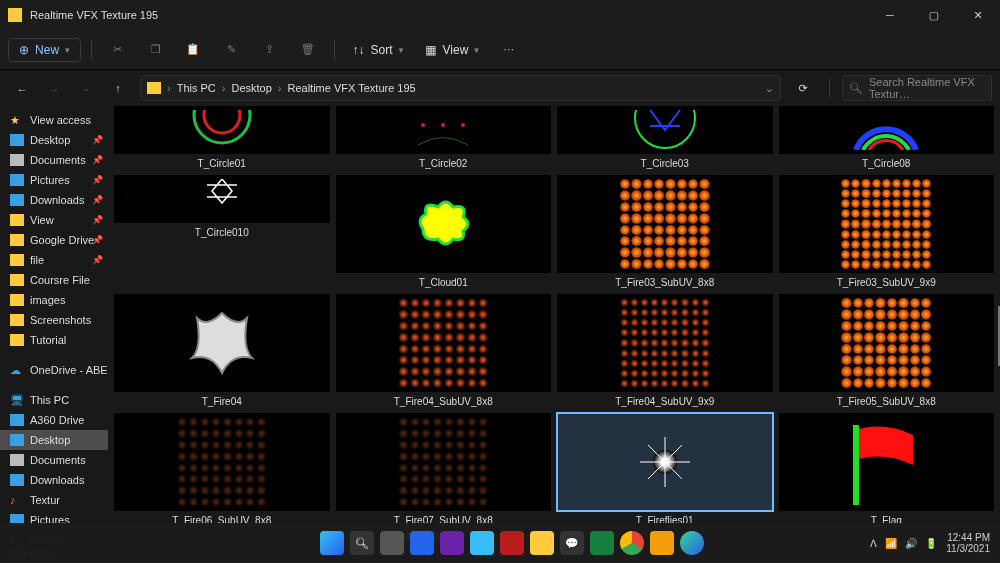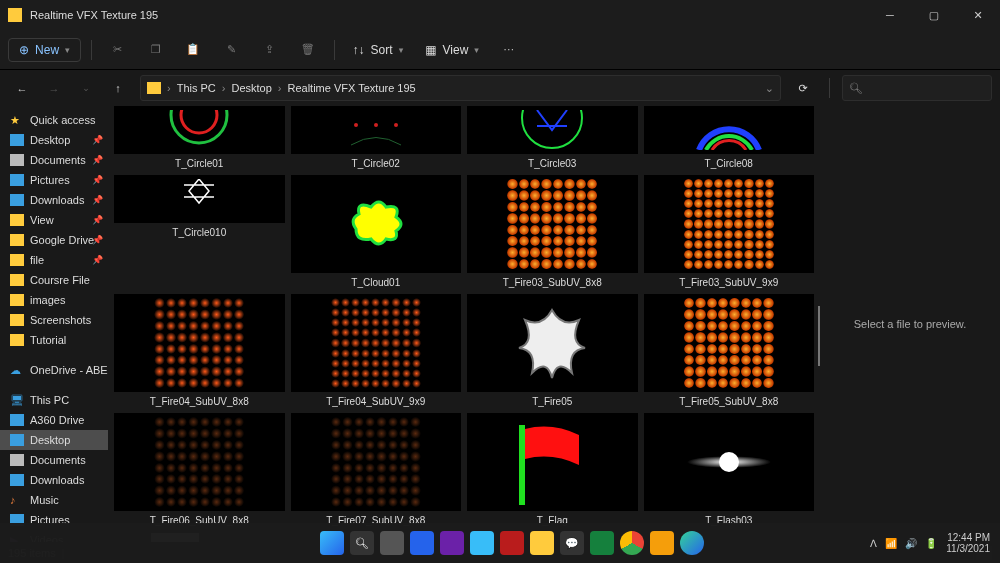--- a/index.html
+++ b/index.html
@@ -138,29 +138,30 @@
     <span>Desktop</span>
     <span class="chev">›</span>
     <span>Realtime VFX Texture 195</span>
     <div class="grow"></div>
     <span style="color:#888">⌄</span>
   </div>
   <div class="refresh">⟳</div>
   <div class="vsep"></div>
   <div class="search">
     <span>🔍︎</span>
+    <span>Search Realtime VFX Textur…</span>
   </div>
 </div>
 
 <div class="body">
 
   <div class="sidebar">
     <div class="side-item hdr">
         <span class="side-ico star">★</span>
-        <span>Quick access</span>
+        <span>View access</span>
       </div>
     <div class="side-item">
         <span class="side-ico blu"></span>
         <span>Desktop</span>
         <span class="pin">📌</span>
       </div>
     <div class="side-item">
         <span class="side-ico gry"></span>
         <span>Documents</span>
         <span class="pin">📌</span>
@@ -227,21 +228,21 @@
     <div class="side-item">
         <span class="side-ico gry"></span>
         <span>Documents</span>
       </div>
     <div class="side-item">
         <span class="side-ico blu"></span>
         <span>Downloads</span>
       </div>
     <div class="side-item">
         <span class="side-ico" style="color:#e07a3a">♪</span>
-        <span>Music</span>
+        <span>Textur</span>
       </div>
     <div class="side-item">
         <span class="side-ico blu"></span>
         <span>Pictures</span>
       </div>
     <div class="side-item">
         <span class="side-ico" style="color:#8a5acc">▶</span>
         <span>Videos</span>
       </div>
 
@@ -460,20 +461,28 @@
               <div class="fl"></div>
               <div class="fl"></div>
               <div class="fl"></div>
               <div class="fl"></div>
             </div>
           </div>
           <div class="label">T_Fire03_SubUV_9x9</div>
         </div>
       <div class="item">
           <div class="thumb">
+            <svg width="90" height="90">
+              <path d="M45,15 Q30,30 20,20 Q25,50 15,60 Q35,55 45,75 Q55,55 75,60 Q65,50 70,20 Q60,30 45,15 Z" fill="#ddd" stroke="#888" stroke-width="2"></path>
+            </svg>
+          </div>
+          <div class="label">T_Fire04</div>
+        </div>
+      <div class="item">
+          <div class="thumb">
             <div class="spr spr8 dim">
               <div class="fn"></div>
               <div class="fn"></div>
               <div class="fn"></div>
               <div class="fn"></div>
               <div class="fn"></div>
               <div class="fn"></div>
               <div class="fn"></div>
               <div class="fn"></div>
               <div class="fn"></div>
@@ -620,238 +629,251 @@
               <div class="fn"></div>
               <div class="fn"></div>
               <div class="fn"></div>
             </div>
           </div>
           <div class="label">T_Fire04_SubUV_9x9</div>
         </div>
 
       <div class="item">
           <div class="thumb">
+            <div class="spr spr8">
+              <div class="fl"></div>
+              <div class="fl"></div>
+              <div class="fl"></div>
+              <div class="fl"></div>
+              <div class="fl"></div>
+              <div class="fl"></div>
+              <div class="fl"></div>
+              <div class="fl"></div>
+              <div class="fl"></div>
+              <div class="fl"></div>
+              <div class="fl"></div>
+              <div class="fl"></div>
+              <div class="fl"></div>
+              <div class="fl"></div>
+              <div class="fl"></div>
+              <div class="fl"></div>
+              <div class="fl"></div>
+              <div class="fl"></div>
+              <div class="fl"></div>
+              <div class="fl"></div>
+              <div class="fl"></div>
+              <div class="fl"></div>
+              <div class="fl"></div>
+              <div class="fl"></div>
+              <div class="fl"></div>
+              <div class="fl"></div>
+              <div class="fl"></div>
+              <div class="fl"></div>
+              <div class="fl"></div>
+              <div class="fl"></div>
+              <div class="fl"></div>
+              <div class="fl"></div>
+              <div class="fl"></div>
+              <div class="fl"></div>
+              <div class="fl"></div>
+              <div class="fl"></div>
+              <div class="fl"></div>
+              <div class="fl"></div>
+              <div class="fl"></div>
+              <div class="fl"></div>
+              <div class="fl"></div>
+              <div class="fl"></div>
+              <div class="fl"></div>
+              <div class="fl"></div>
+              <div class="fl"></div>
+              <div class="fl"></div>
+              <div class="fl"></div>
+              <div class="fl"></div>
+              <div class="fl"></div>
+              <div class="fl"></div>
+              <div class="fl"></div>
+              <div class="fl"></div>
+              <div class="fl"></div>
+              <div class="fl"></div>
+              <div class="fl"></div>
+              <div class="fl"></div>
+              <div class="fl"></div>
+              <div class="fl"></div>
+              <div class="fl"></div>
+              <div class="fl"></div>
+              <div class="fl"></div>
+              <div class="fl"></div>
+              <div class="fl"></div>
+              <div class="fl"></div>
+            </div>
+          </div>
+          <div class="label">T_Fire05_SubUV_8x8</div>
+        </div>
+      <div class="item">
+          <div class="thumb">
+            <div class="spr spr8 dark">
+              <div class="fd"></div>
+              <div class="fd"></div>
+              <div class="fd"></div>
+              <div class="fd"></div>
+              <div class="fd"></div>
+              <div class="fd"></div>
+              <div class="fd"></div>
+              <div class="fd"></div>
+              <div class="fd"></div>
+              <div class="fd"></div>
+              <div class="fd"></div>
+              <div class="fd"></div>
+              <div class="fd"></div>
+              <div class="fd"></div>
+              <div class="fd"></div>
+              <div class="fd"></div>
+              <div class="fd"></div>
+              <div class="fd"></div>
+              <div class="fd"></div>
+              <div class="fd"></div>
+              <div class="fd"></div>
+              <div class="fd"></div>
+              <div class="fd"></div>
+              <div class="fd"></div>
+              <div class="fd"></div>
+              <div class="fd"></div>
+              <div class="fd"></div>
+              <div class="fd"></div>
+              <div class="fd"></div>
+              <div class="fd"></div>
+              <div class="fd"></div>
+              <div class="fd"></div>
+              <div class="fd"></div>
+              <div class="fd"></div>
+              <div class="fd"></div>
+              <div class="fd"></div>
+              <div class="fd"></div>
+              <div class="fd"></div>
+              <div class="fd"></div>
+              <div class="fd"></div>
+              <div class="fd"></div>
+              <div class="fd"></div>
+              <div class="fd"></div>
+              <div class="fd"></div>
+              <div class="fd"></div>
+              <div class="fd"></div>
+              <div class="fd"></div>
+              <div class="fd"></div>
+              <div class="fd"></div>
+              <div class="fd"></div>
+              <div class="fd"></div>
+              <div class="fd"></div>
+              <div class="fd"></div>
+              <div class="fd"></div>
+              <div class="fd"></div>
+              <div class="fd"></div>
+              <div class="fd"></div>
+              <div class="fd"></div>
+              <div class="fd"></div>
+              <div class="fd"></div>
+              <div class="fd"></div>
+              <div class="fd"></div>
+              <div class="fd"></div>
+              <div class="fd"></div>
+            </div>
+          </div>
+          <div class="label">T_Fire06_SubUV_8x8</div>
+        </div>
+      <div class="item">
+          <div class="thumb">
+            <div class="spr spr8 dark">
+              <div class="fd"></div>
+              <div class="fd"></div>
+              <div class="fd"></div>
+              <div class="fd"></div>
+              <div class="fd"></div>
+              <div class="fd"></div>
+              <div class="fd"></div>
+              <div class="fd"></div>
+              <div class="fd"></div>
+              <div class="fd"></div>
+              <div class="fd"></div>
+              <div class="fd"></div>
+              <div class="fd"></div>
+              <div class="fd"></div>
+              <div class="fd"></div>
+              <div class="fd"></div>
+              <div class="fd"></div>
+              <div class="fd"></div>
+              <div class="fd"></div>
+              <div class="fd"></div>
+              <div class="fd"></div>
+              <div class="fd"></div>
+              <div class="fd"></div>
+              <div class="fd"></div>
+              <div class="fd"></div>
+              <div class="fd"></div>
+              <div class="fd"></div>
+              <div class="fd"></div>
+              <div class="fd"></div>
+              <div class="fd"></div>
+              <div class="fd"></div>
+              <div class="fd"></div>
+              <div class="fd"></div>
+              <div class="fd"></div>
+              <div class="fd"></div>
+              <div class="fd"></div>
+              <div class="fd"></div>
+              <div class="fd"></div>
+              <div class="fd"></div>
+              <div class="fd"></div>
+              <div class="fd"></div>
+              <div class="fd"></div>
+              <div class="fd"></div>
+              <div class="fd"></div>
+              <div class="fd"></div>
+              <div class="fd"></div>
+              <div class="fd"></div>
+              <div class="fd"></div>
+              <div class="fd"></div>
+              <div class="fd"></div>
+              <div class="fd"></div>
+              <div class="fd"></div>
+              <div class="fd"></div>
+              <div class="fd"></div>
+              <div class="fd"></div>
+              <div class="fd"></div>
+              <div class="fd"></div>
+              <div class="fd"></div>
+              <div class="fd"></div>
+              <div class="fd"></div>
+              <div class="fd"></div>
+              <div class="fd"></div>
+              <div class="fd"></div>
+              <div class="fd"></div>
+            </div>
+          </div>
+          <div class="label">T_Fire07_SubUV_8x8</div>
+        </div>
+      <div class="item sel">
+          <div class="thumb">
             <svg width="90" height="90">
-              <path d="M45,12 Q35,30 18,22 Q28,45 12,50 Q30,52 25,75 Q40,60 45,80 Q50,60 65,75 Q60,52 78,50 Q62,45 72,22 Q55,30 45,12 Z" fill="#eee" stroke="#777" stroke-width="2"></path>
+              <defs>
+                <radialGradient id="ff">
+                  <stop offset="0%" stop-color="#fff"></stop>
+                  <stop offset="30%" stop-color="#fff"></stop>
+                  <stop offset="100%" stop-color="#000"></stop>
+                </radialGradient>
+              </defs>
+              <circle cx="45" cy="45" r="12" fill="url(#ff)"></circle>
+              <g stroke="#fff" stroke-width="1">
+                <line x1="45" y1="20" x2="45" y2="70"></line>
+                <line x1="20" y1="45" x2="70" y2="45"></line>
+                <line x1="28" y1="28" x2="62" y2="62"></line>
+                <line x1="62" y1="28" x2="28" y2="62"></line>
+              </g>
             </svg>
           </div>
-          <div class="label">T_Fire05</div>
-        </div>
-      <div class="item">
-          <div class="thumb">
-            <div class="spr spr8">
-              <div class="fl"></div>
-              <div class="fl"></div>
-              <div class="fl"></div>
-              <div class="fl"></div>
-              <div class="fl"></div>
-              <div class="fl"></div>
-              <div class="fl"></div>
-              <div class="fl"></div>
-              <div class="fl"></div>
-              <div class="fl"></div>
-              <div class="fl"></div>
-              <div class="fl"></div>
-              <div class="fl"></div>
-              <div class="fl"></div>
-              <div class="fl"></div>
-              <div class="fl"></div>
-              <div class="fl"></div>
-              <div class="fl"></div>
-              <div class="fl"></div>
-              <div class="fl"></div>
-              <div class="fl"></div>
-              <div class="fl"></div>
-              <div class="fl"></div>
-              <div class="fl"></div>
-              <div class="fl"></div>
-              <div class="fl"></div>
-              <div class="fl"></div>
-              <div class="fl"></div>
-              <div class="fl"></div>
-              <div class="fl"></div>
-              <div class="fl"></div>
-              <div class="fl"></div>
-              <div class="fl"></div>
-              <div class="fl"></div>
-              <div class="fl"></div>
-              <div class="fl"></div>
-              <div class="fl"></div>
-              <div class="fl"></div>
-              <div class="fl"></div>
-              <div class="fl"></div>
-              <div class="fl"></div>
-              <div class="fl"></div>
-              <div class="fl"></div>
-              <div class="fl"></div>
-              <div class="fl"></div>
-              <div class="fl"></div>
-              <div class="fl"></div>
-              <div class="fl"></div>
-              <div class="fl"></div>
-              <div class="fl"></div>
-              <div class="fl"></div>
-              <div class="fl"></div>
-              <div class="fl"></div>
-              <div class="fl"></div>
-              <div class="fl"></div>
-              <div class="fl"></div>
-              <div class="fl"></div>
-              <div class="fl"></div>
-              <div class="fl"></div>
-              <div class="fl"></div>
-              <div class="fl"></div>
-              <div class="fl"></div>
-              <div class="fl"></div>
-              <div class="fl"></div>
-            </div>
-          </div>
-          <div class="label">T_Fire05_SubUV_8x8</div>
-        </div>
-      <div class="item">
-          <div class="thumb">
-            <div class="spr spr8 dark">
-              <div class="fd"></div>
-              <div class="fd"></div>
-              <div class="fd"></div>
-              <div class="fd"></div>
-              <div class="fd"></div>
-              <div class="fd"></div>
-              <div class="fd"></div>
-              <div class="fd"></div>
-              <div class="fd"></div>
-              <div class="fd"></div>
-              <div class="fd"></div>
-              <div class="fd"></div>
-              <div class="fd"></div>
-              <div class="fd"></div>
-              <div class="fd"></div>
-              <div class="fd"></div>
-              <div class="fd"></div>
-              <div class="fd"></div>
-              <div class="fd"></div>
-              <div class="fd"></div>
-              <div class="fd"></div>
-              <div class="fd"></div>
-              <div class="fd"></div>
-              <div class="fd"></div>
-              <div class="fd"></div>
-              <div class="fd"></div>
-              <div class="fd"></div>
-              <div class="fd"></div>
-              <div class="fd"></div>
-              <div class="fd"></div>
-              <div class="fd"></div>
-              <div class="fd"></div>
-              <div class="fd"></div>
-              <div class="fd"></div>
-              <div class="fd"></div>
-              <div class="fd"></div>
-              <div class="fd"></div>
-              <div class="fd"></div>
-              <div class="fd"></div>
-              <div class="fd"></div>
-              <div class="fd"></div>
-              <div class="fd"></div>
-              <div class="fd"></div>
-              <div class="fd"></div>
-              <div class="fd"></div>
-              <div class="fd"></div>
-              <div class="fd"></div>
-              <div class="fd"></div>
-              <div class="fd"></div>
-              <div class="fd"></div>
-              <div class="fd"></div>
-              <div class="fd"></div>
-              <div class="fd"></div>
-              <div class="fd"></div>
-              <div class="fd"></div>
-              <div class="fd"></div>
-              <div class="fd"></div>
-              <div class="fd"></div>
-              <div class="fd"></div>
-              <div class="fd"></div>
-              <div class="fd"></div>
-              <div class="fd"></div>
-              <div class="fd"></div>
-              <div class="fd"></div>
-            </div>
-          </div>
-          <div class="label">T_Fire06_SubUV_8x8</div>
-        </div>
-      <div class="item">
-          <div class="thumb">
-            <div class="spr spr8 dark">
-              <div class="fd"></div>
-              <div class="fd"></div>
-              <div class="fd"></div>
-              <div class="fd"></div>
-              <div class="fd"></div>
-              <div class="fd"></div>
-              <div class="fd"></div>
-              <div class="fd"></div>
-              <div class="fd"></div>
-              <div class="fd"></div>
-              <div class="fd"></div>
-              <div class="fd"></div>
-              <div class="fd"></div>
-              <div class="fd"></div>
-              <div class="fd"></div>
-              <div class="fd"></div>
-              <div class="fd"></div>
-              <div class="fd"></div>
-              <div class="fd"></div>
-              <div class="fd"></div>
-              <div class="fd"></div>
-              <div class="fd"></div>
-              <div class="fd"></div>
-              <div class="fd"></div>
-              <div class="fd"></div>
-              <div class="fd"></div>
-              <div class="fd"></div>
-              <div class="fd"></div>
-              <div class="fd"></div>
-              <div class="fd"></div>
-              <div class="fd"></div>
-              <div class="fd"></div>
-              <div class="fd"></div>
-              <div class="fd"></div>
-              <div class="fd"></div>
-              <div class="fd"></div>
-              <div class="fd"></div>
-              <div class="fd"></div>
-              <div class="fd"></div>
-              <div class="fd"></div>
-              <div class="fd"></div>
-              <div class="fd"></div>
-              <div class="fd"></div>
-              <div class="fd"></div>
-              <div class="fd"></div>
-              <div class="fd"></div>
-              <div class="fd"></div>
-              <div class="fd"></div>
-              <div class="fd"></div>
-              <div class="fd"></div>
-              <div class="fd"></div>
-              <div class="fd"></div>
-              <div class="fd"></div>
-              <div class="fd"></div>
-              <div class="fd"></div>
-              <div class="fd"></div>
-              <div class="fd"></div>
-              <div class="fd"></div>
-              <div class="fd"></div>
-              <div class="fd"></div>
-              <div class="fd"></div>
-              <div class="fd"></div>
-              <div class="fd"></div>
-              <div class="fd"></div>
-            </div>
-          </div>
-          <div class="label">T_Fire07_SubUV_8x8</div>
+          <div class="label">T_Fireflies01</div>
         </div>
       <div class="item">
           <div class="thumb">
             <svg width="90" height="90">
               <rect x="12" y="8" width="6" height="80" fill="#20e020"></rect>
               <path d="M18,12 Q45,5 72,18 Q72,38 72,48 Q45,35 18,42 Z" fill="#ff1010"></path>
             </svg>
           </div>
           <div class="label">T_Flag</div>
         </div>
@@ -879,23 +901,20 @@
               <div></div>
               <div></div>
             </div>
           </div>
           <div class="label">T_Floor01</div>
         </div>
     </div>
     <div class="scrollbar"></div>
   </div>
 
-  <div class="preview">
-    <span>Select a file to preview.</span>
-  </div>
 </div>
 
 <div class="statusbar">
   <span>195 items</span>
   <span style="margin-left:6px;color:#555">|</span>
   <div class="grow"></div>
   <div class="view-switch">
     <div></div>
     <div style="background:#444"></div>
   </div>

